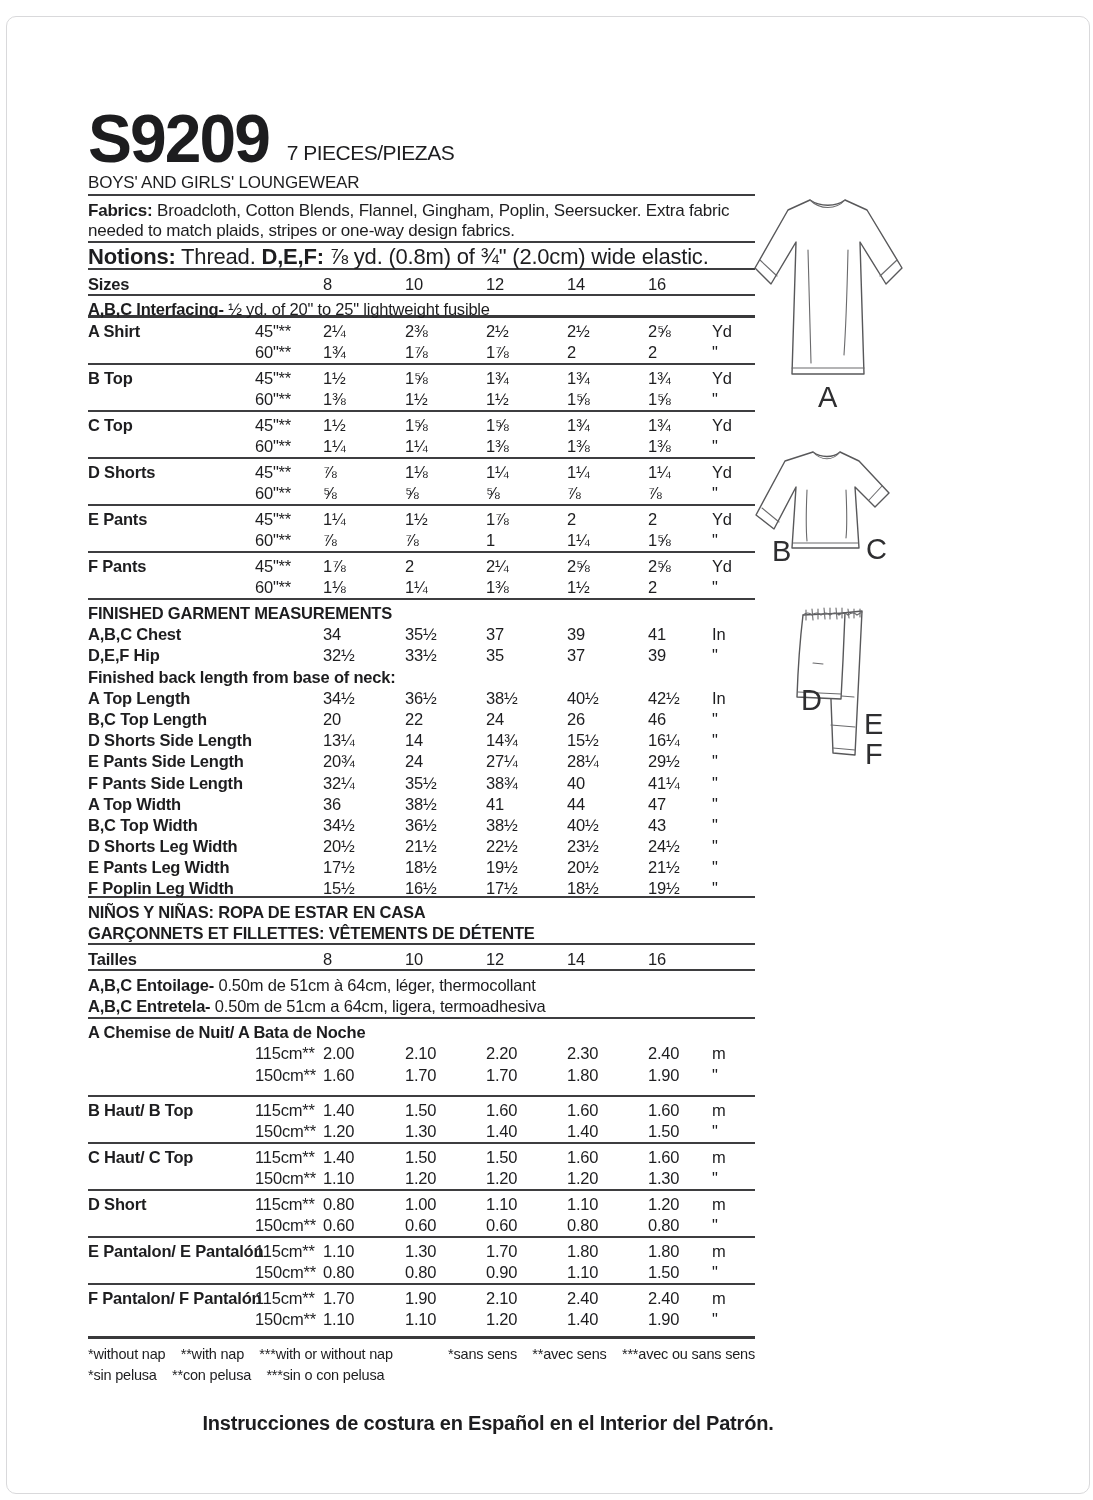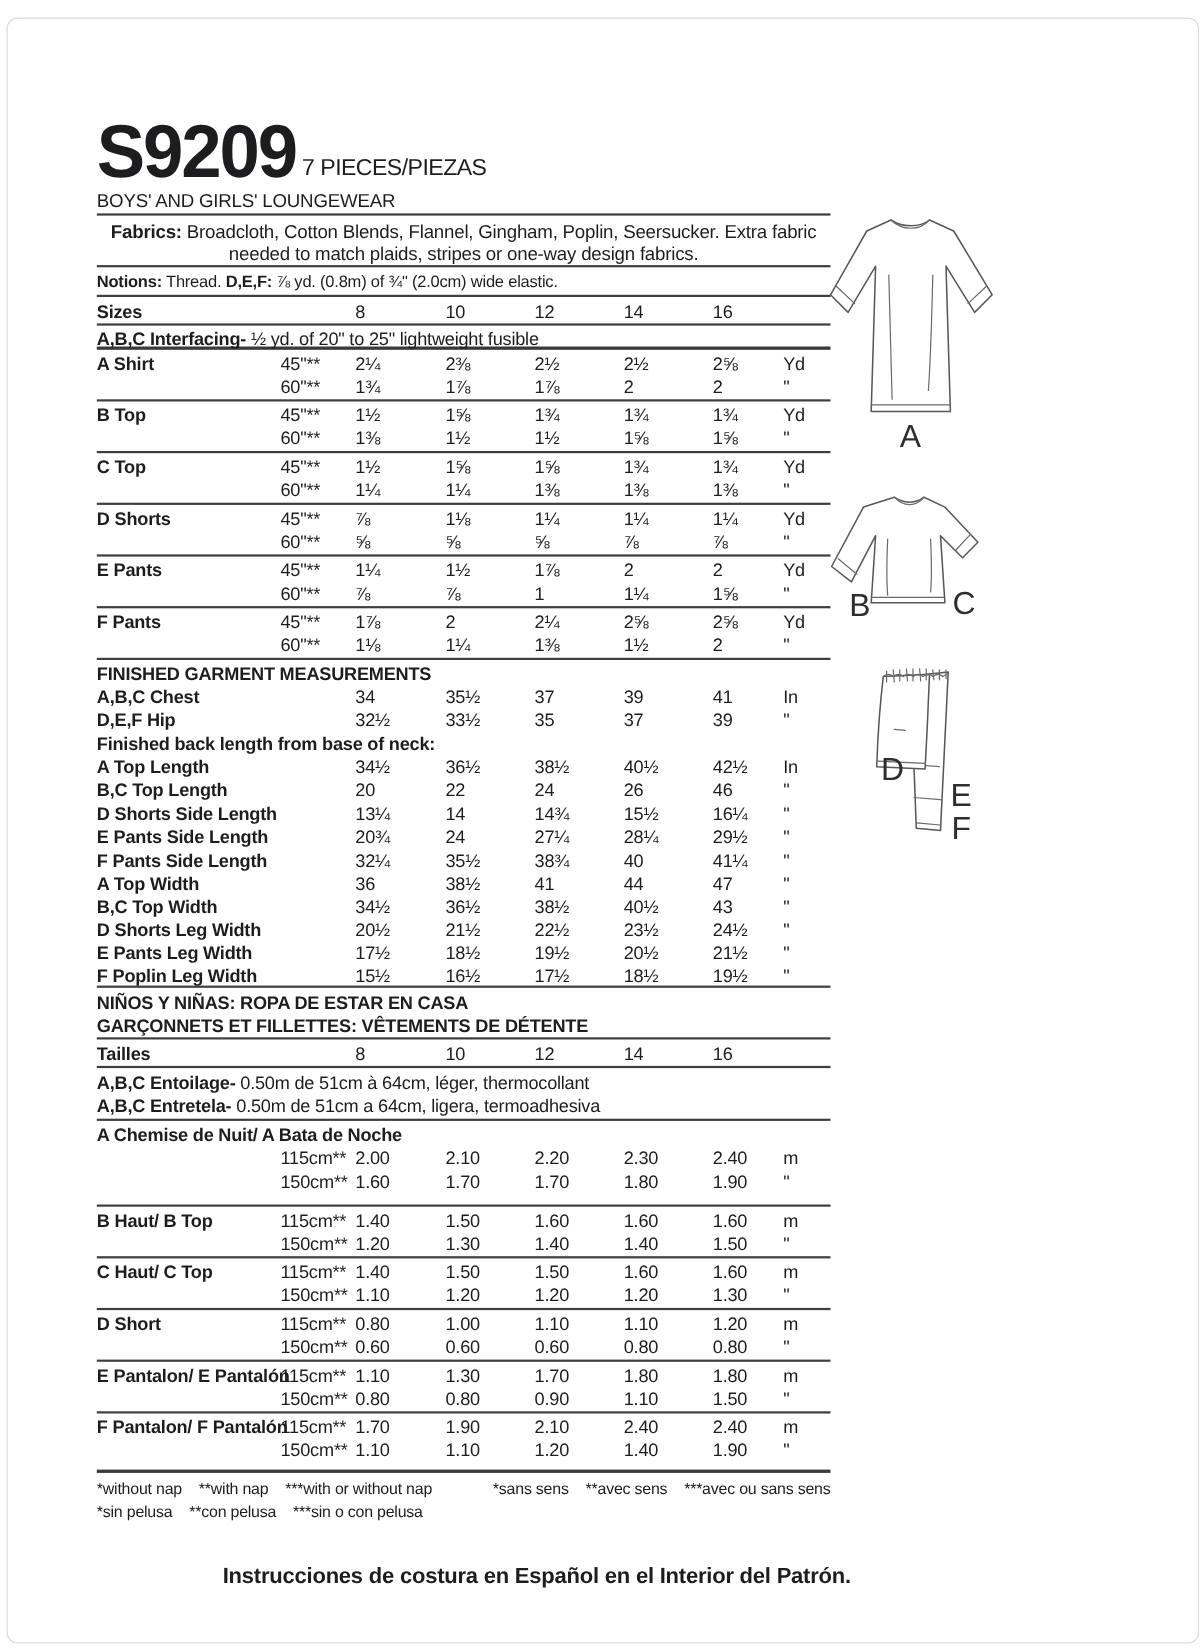--- a/index.html
+++ b/index.html
@@ -3,30 +3,30 @@
 <meta charset="utf-8">
 <style>
   html,body{margin:0;padding:0;background:#fff;}
   .page{position:relative;width:1093px;height:1500px;background:#ffffff;overflow:hidden;
         font-family:"Liberation Sans",sans-serif;color:#1d1d1f;}
   .frame{position:absolute;left:6px;top:16px;right:3px;bottom:6px;
          border:1px solid #d9d9db;border-radius:10px;pointer-events:none;}
   .sheet{position:absolute;left:88px;top:88px;width:667px;letter-spacing:-0.2px;}
 
   
-  .title-row{height:82px;display:flex;align-items:flex-end;gap:0;}
+  .title-row{height:82px;display:flex;align-items:flex-end;gap:12px;}
   .big-title{font-size:68px;font-weight:bold;line-height:64px;letter-spacing:-2px;
              transform:scaleX(0.97);transform-origin:left bottom;}
   .pieces{font-size:21px;padding-bottom:5px;letter-spacing:-0.5px;}
   .gtitle{height:26px;box-sizing:border-box;padding-top:3px;border-bottom:2px solid #3e3e40;
           font-weight:normal;font-size:17px;}
   .para{height:47px;box-sizing:border-box;padding-top:5px;border-bottom:2px solid #3e3e40;
-        font-size:17px;line-height:20px;margin:0;text-align:center;}
+        font-size:17px;line-height:20px;margin:0;}
   .notions{height:27px;box-sizing:border-box;padding-top:4px;border-bottom:2px solid #3e3e40;
-           font-size:15px;line-height:20px;margin:0;white-space:nowrap;}
+           font-size:22px;line-height:20px;margin:0;white-space:nowrap;}
 
   
   .trow{display:grid;grid-template-columns:167px 68px 82px 81px 81px 81px 64px 43px;
         font-size:16.5px;line-height:21px;height:21px;}
   .c{white-space:nowrap;overflow:visible;}
   .lbl{font-weight:bold;}
   .span2{grid-column:1/3;}
   .span-all{grid-column:1/-1;}
   .sizes-row{padding-top:4px;height:26px;box-sizing:border-box;border-bottom:2px solid #3e3e40;}
   .interf-row{padding-top:3px;height:22px;box-sizing:border-box;border-bottom:3px solid #39393b;}
@@ -42,21 +42,21 @@
           font-size:16.5px;line-height:21px;}
   .mblock{padding-top:3px;height:47px;box-sizing:border-box;border-bottom:2px solid #3e3e40;}
   .mblock.tall{height:78px;}
   .mblock.tall .trow{height:21.3px;line-height:21.3px;}
   .mblock.last{height:54px;border-bottom:3px solid #39393b;}
 
   .fnrow{display:flex;font-size:14.5px;line-height:21px;}
   .fnrow .fn{white-space:pre;}
   .fnrow .en{width:377px;}
   .footnotes{padding-top:5px;}
-  .footer-note{width:800px;margin-top:36px;text-align:center;font-weight:bold;font-size:20px;}
+  .footer-note{width:800px;margin-top:26px;text-align:center;font-weight:bold;font-size:20px;}
 
   
   .illus{position:absolute;}
   .illus svg{display:block;}
   .view-label{position:absolute;font-size:29px;color:#2e2e30;letter-spacing:0;}
   .art{stroke:#58585a;stroke-width:1.4;fill:#ffffff;stroke-linejoin:round;stroke-linecap:round;}
   .art-line{stroke:#6a6a6c;stroke-width:1.1;fill:none;stroke-linecap:round;}
 </style>
 </head>
 <body>

